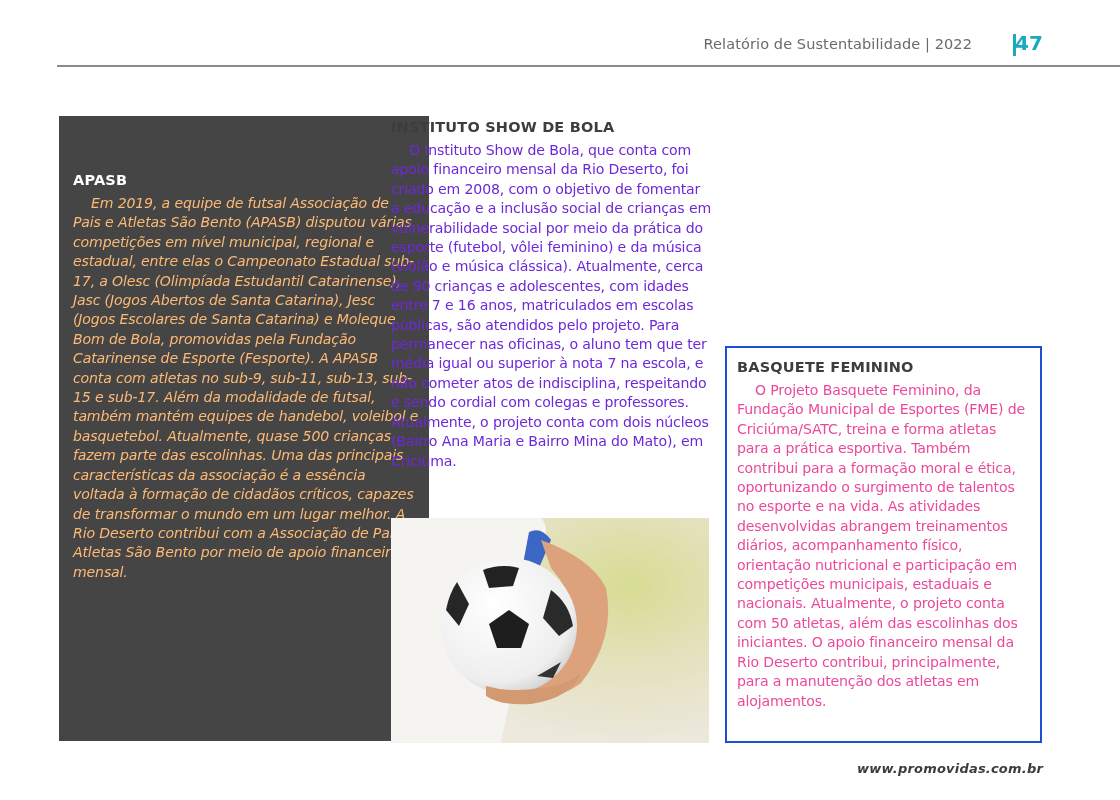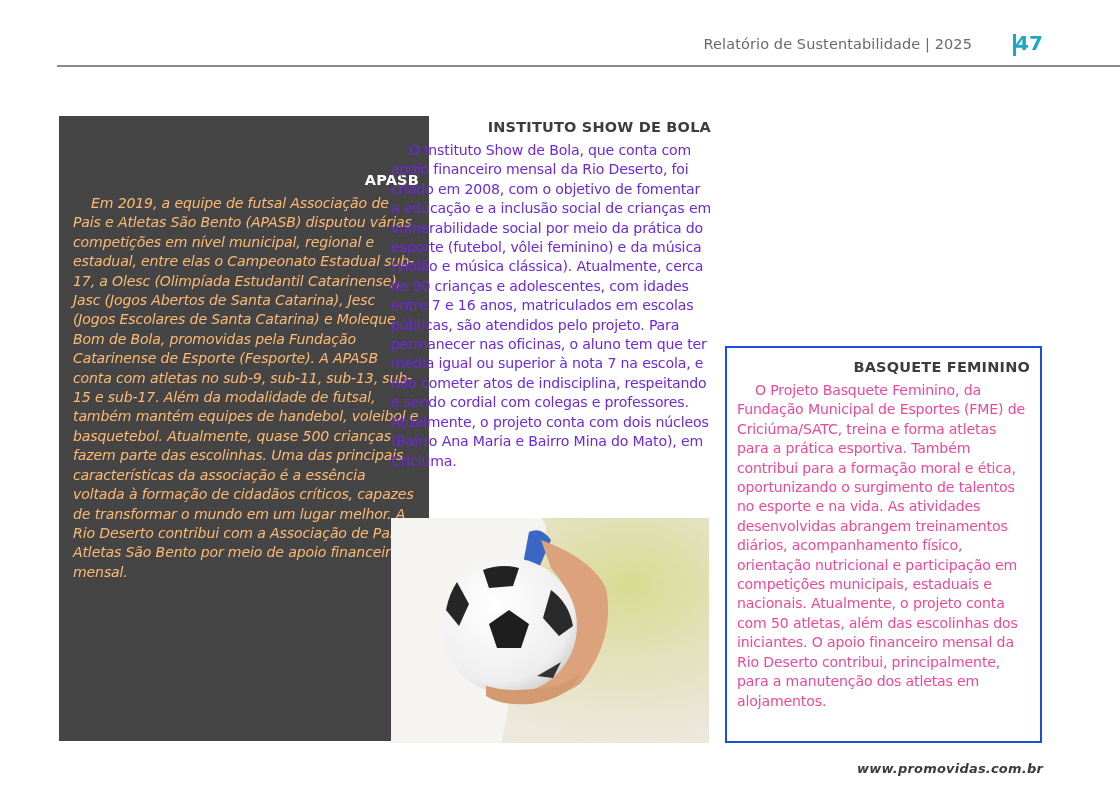--- a/index.html
+++ b/index.html
@@ -31,21 +31,20 @@
       position: absolute; left: 59px; top: 116px; width: 370px; height: 625px;
       background: #464546;
       box-sizing: border-box;
       padding: 56px 10px 0 14px;
       color: #e6e6e6;
     }
     .section-heading {
       font-family: "DejaVu Sans", sans-serif;
       font-weight: bold; font-size: 14.5px; letter-spacing: 0.2px;
       margin: 0 0 6px 0;
-      text-align: right;
     }
     .dark-box .section-heading { color: #ffffff; }
     .para {
       font-family: "DejaVu Sans", sans-serif;
       font-size: 14.1px; line-height: 19.4px; margin: 0;
       text-indent: 18px; letter-spacing: -0.15px;
     }
     .dark-box .para { color: #fdba74; font-style: italic; }
     .mid-col {
       position: absolute; left: 391px; top: 119px; width: 320px;
@@ -68,21 +67,21 @@
     .footer-url {
       position: absolute; top: 761px; right: 77px;
       font-family: "DejaVu Sans", sans-serif;
       font-size: 13px; font-weight: bold; font-style: italic; color: #3c3c3c;
       letter-spacing: 0.2px;
     }
   </style>
 </head>
 <body>
 
-<div class="header-title">Relatório de Sustentabilidade | 2025</div>
+<div class="header-title">Relatório de Sustentabilidade | 2022</div>
 <div class="page-num-bar"></div>
 <div class="page-num">47</div>
 <div class="header-rule"></div>
 
 <div class="dark-box">
   <h2 class="section-heading">APASB</h2>
   <p class="para">Em 2019, a equipe de futsal Associação de Pais e Atletas São Bento (APASB) disputou várias competições em nível municipal, regional e estadual, entre elas o Campeonato Estadual sub-17, a Olesc (Olimpíada Estudantil Catarinense), Jasc (Jogos Abertos de Santa Catarina), Jesc (Jogos Escolares de Santa Catarina) e Moleque Bom de Bola, promovidas pela Fundação Catarinense de Esporte (Fesporte). A APASB conta com atletas no sub-9, sub-11, sub-13, sub-15 e sub-17. Além da modalidade de futsal, também mantém equipes de handebol, voleibol e basquetebol. Atualmente, quase 500 crianças fazem parte das escolinhas. Uma das principais características da associação é a essência voltada à formação de cidadãos críticos, capazes de transformar o mundo em um lugar melhor. A Rio Deserto contribui com a Associação de Pais e Atletas São Bento por meio de apoio financeiro mensal.</p>
 </div>
 
 <div class="mid-col">

